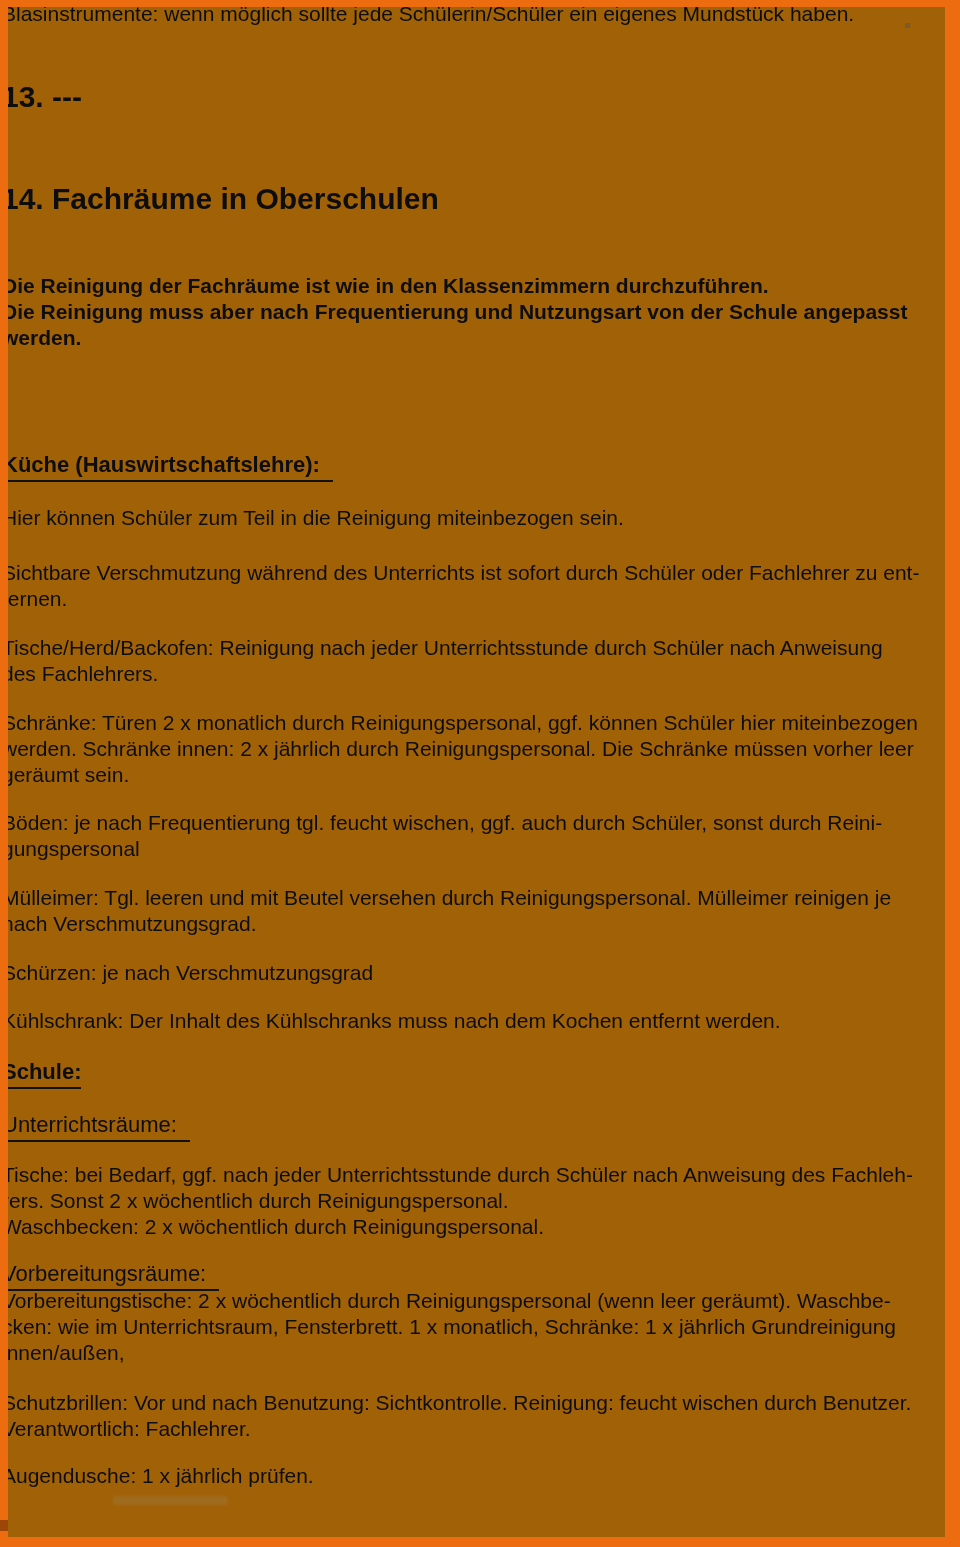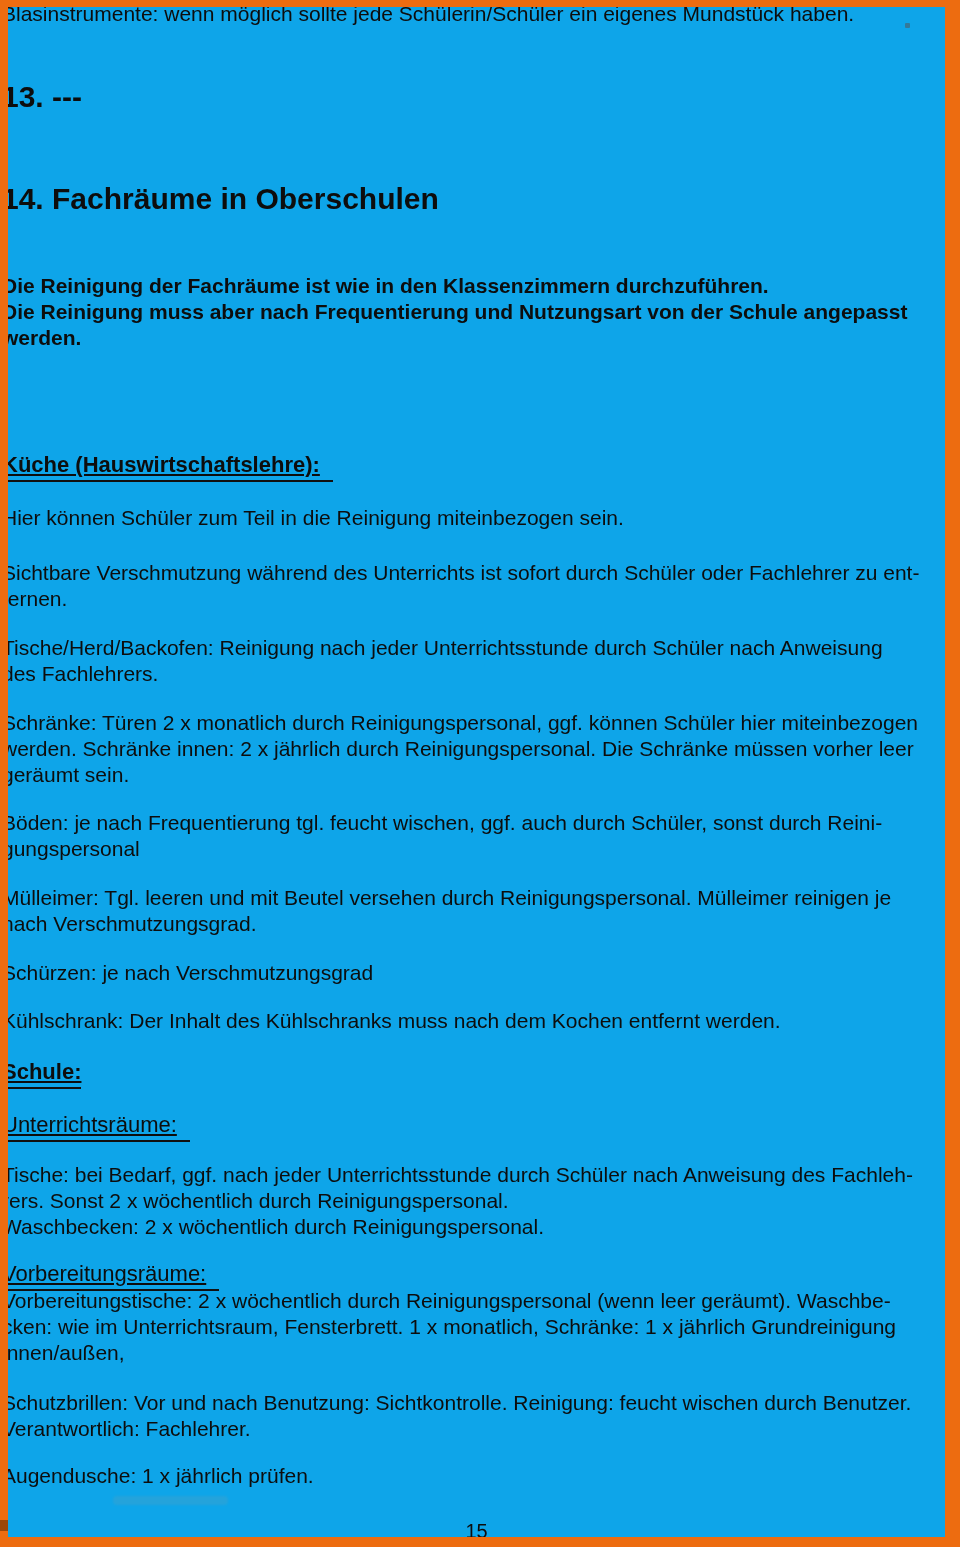--- a/index.html
+++ b/index.html
@@ -6,21 +6,21 @@
   body {
     width: 960px; height: 1547px;
     position: relative;
     background: #ED6C10;
     font-family: "Liberation Sans", sans-serif;
     overflow: hidden;
   }
   .page {
     position: absolute;
     left: 8px; top: 7px; right: 15px; bottom: 10px;
-    background: #0ea5e9;
+    background: #a16207;
     overflow: hidden;
   }
   .blk {
     position: absolute;
     left: -6px;
     width: 1000px;
     color: #0d0d0d;
     font-size: 21px;
     line-height: 26px;
     white-space: pre-line;
@@ -34,21 +34,20 @@
   }
   .h-sub {
     font-size: 22px;
     line-height: 28px;
     white-space: normal;
   }
   .h-sub .u {
     display: inline-block;
     border-bottom: 2px solid #111;
     padding-bottom: 1px;
-    text-decoration: underline;
   }
   .h-sub .u-ext { padding-right: 13px; }
   .page-num {
     position: absolute;
     left: 0; right: 0;
     text-align: center;
     color: #0d0d0d;
     font-size: 20px;
     line-height: 26px;
   }
@@ -138,17 +137,16 @@
 innen/außen,</div>
 
   <div class="blk" style="top:1383px">Schutzbrillen: Vor und nach Benutzung: Sichtkontrolle. Reinigung: feucht wischen durch Benutzer.
 Verantwortlich: Fachlehrer.</div>
 
   <div class="blk" style="top:1456px">Augendusche: 1 x jährlich prüfen.</div>
 
   <div class="scan-artifact"></div>
   <div class="scan-speck"></div>
 
-  <div class="page-num" style="top:1511px">15</div>
 
 </div>
 
 <div class="border-notch"></div>
 
 </body></html>

